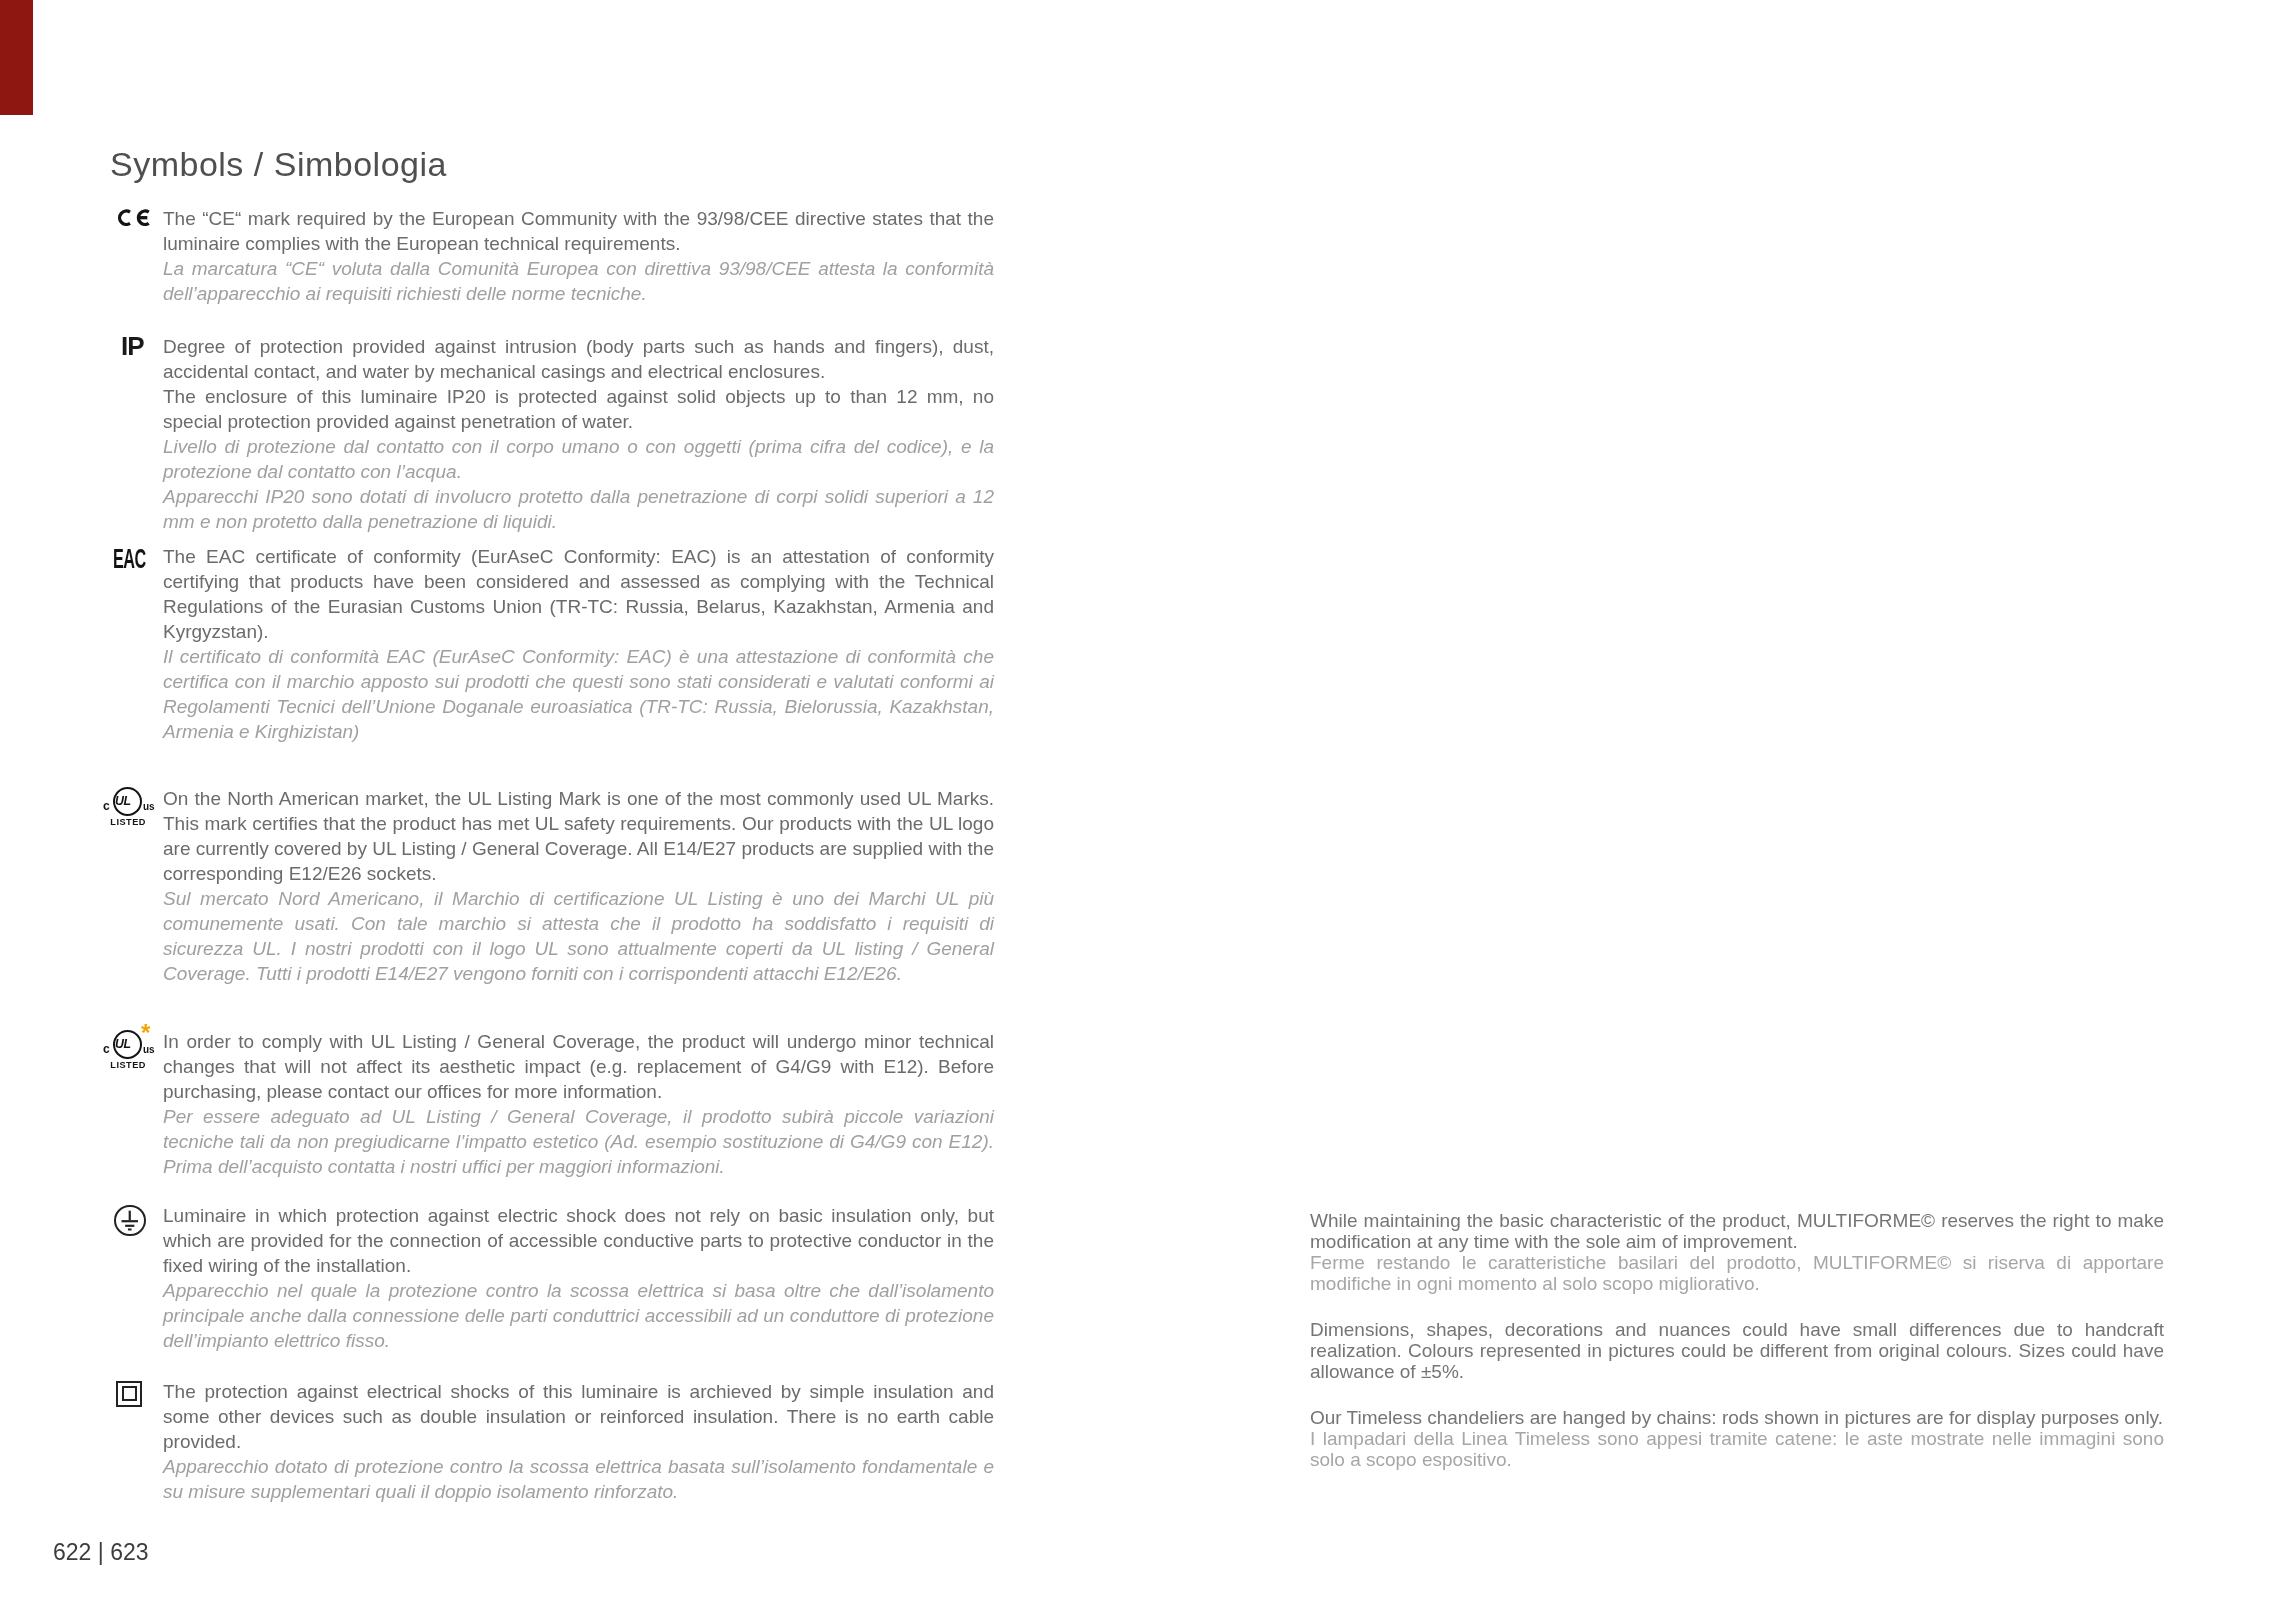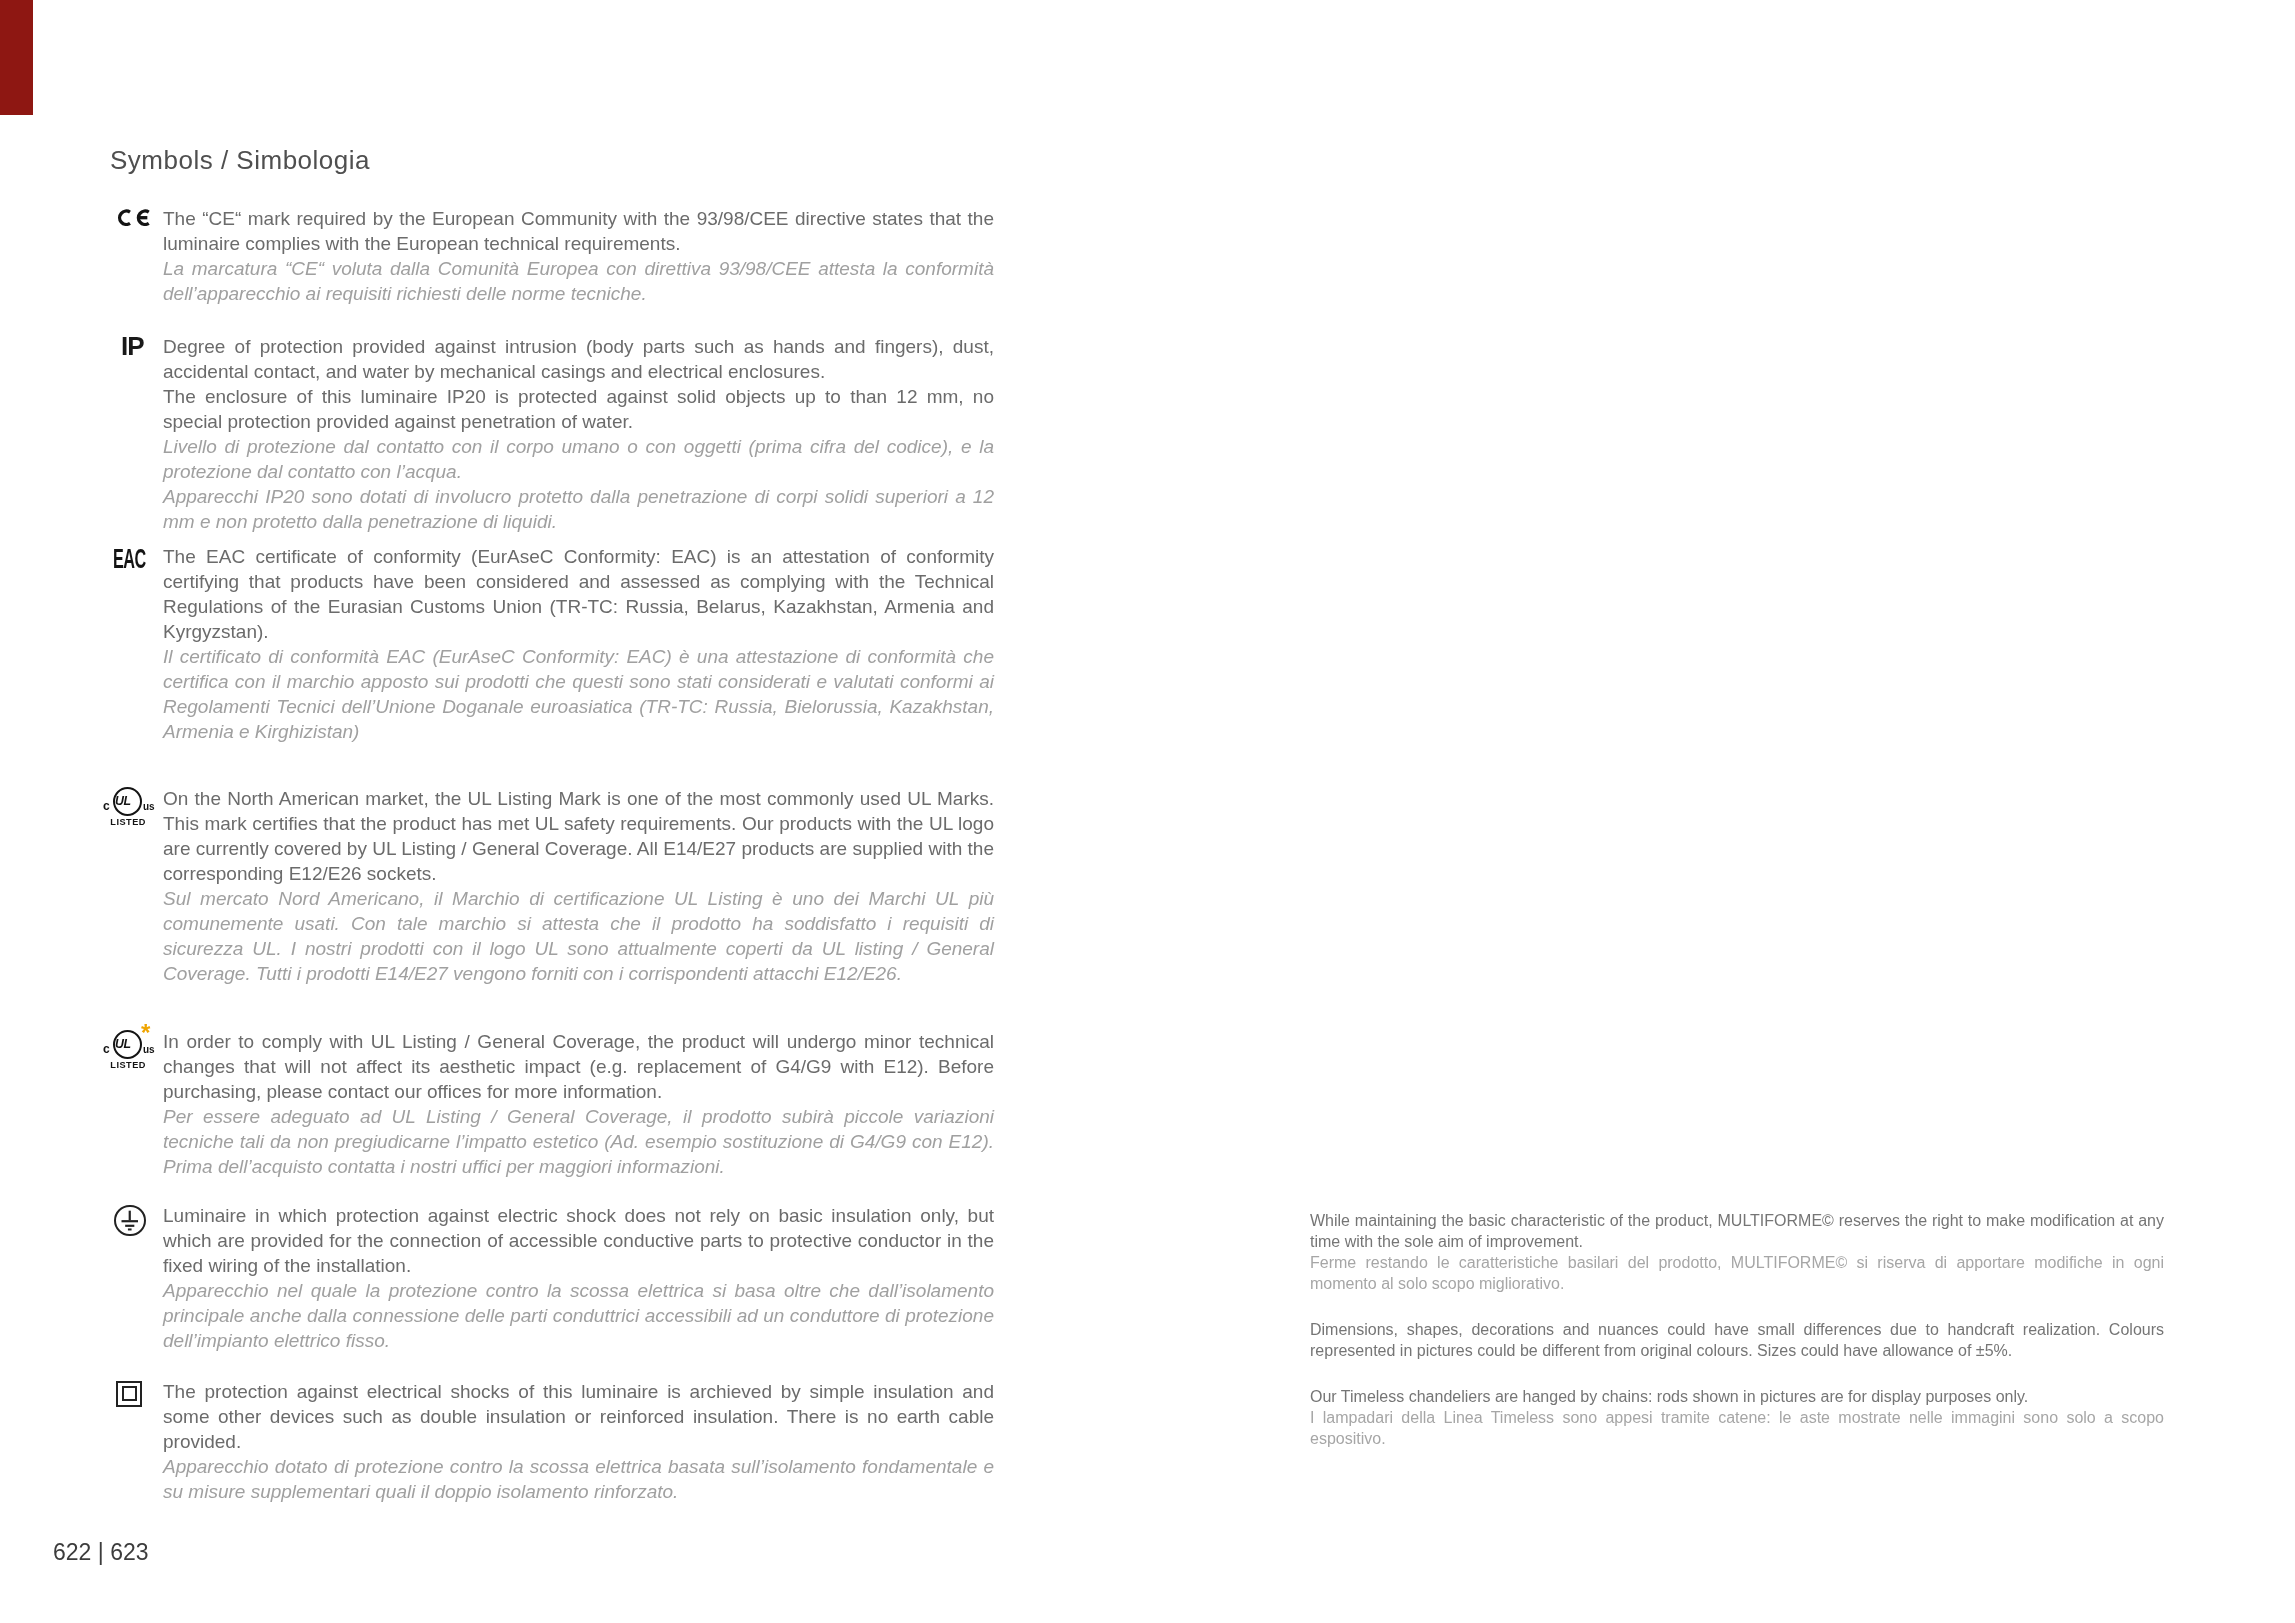--- a/index.html
+++ b/index.html
@@ -16,21 +16,21 @@
   }
   .red-bar {
     position: absolute;
     left: 0; top: 0;
     width: 33px; height: 115px;
     background: #8e1712;
   }
   .page-title {
     position: absolute;
     left: 110px; top: 145px;
-    font-size: 26px;
+    font-size: 34px;
     font-weight: 400;
     color: #4f4f4f;
     letter-spacing: 0.5px;
   }
   
   .sec {
     position: absolute;
     left: 163px;
     width: 831px;
   }
@@ -106,21 +106,21 @@
 
   
   .notes {
     position: absolute;
     left: 1310px; top: 1210px;
     width: 854px;
   }
   .notes .note { margin: 0 0 25px 0; }
   .notes p {
     margin: 0;
-    font-size: 16px;
+    font-size: 19px;
     line-height: 21px;
     text-align: justify;
   }
   .notes p.en { color: #757575; }
   .notes p.it { color: #a6a6a6; }
 
   .page-number {
     position: absolute;
     left: 53px; top: 1539px;
     font-size: 23px;

